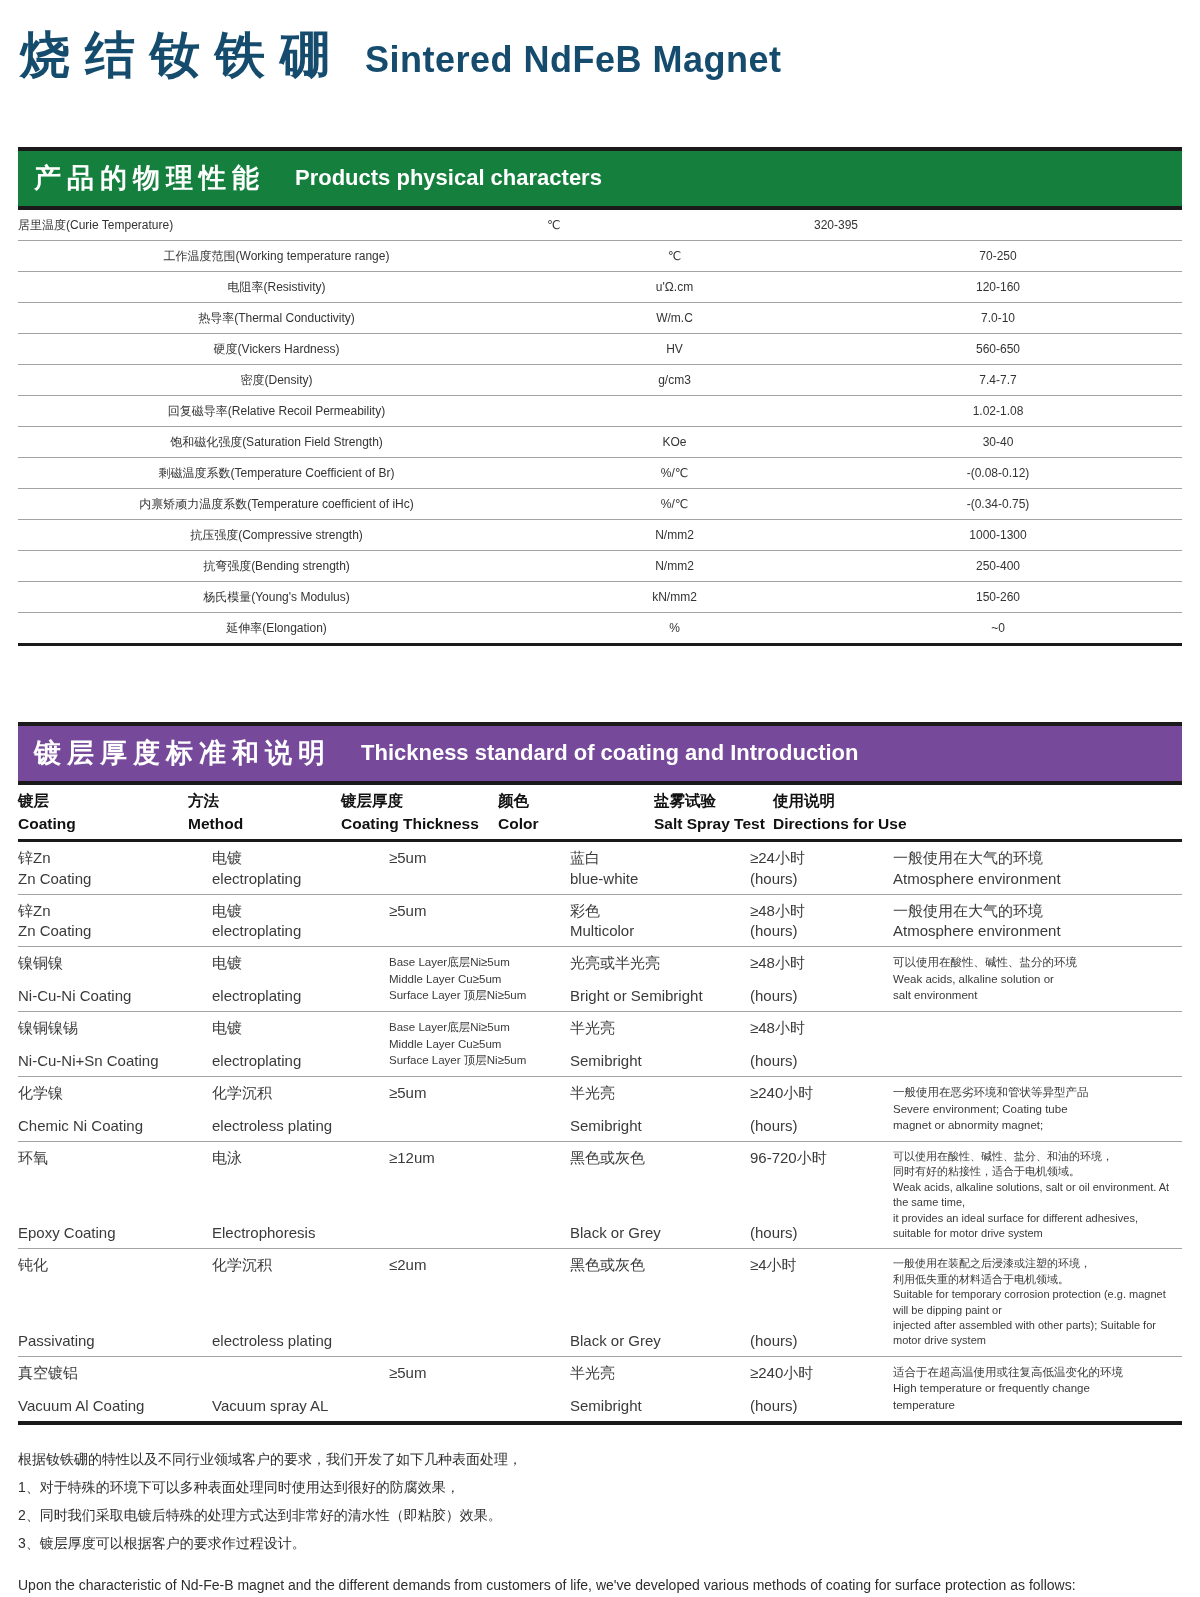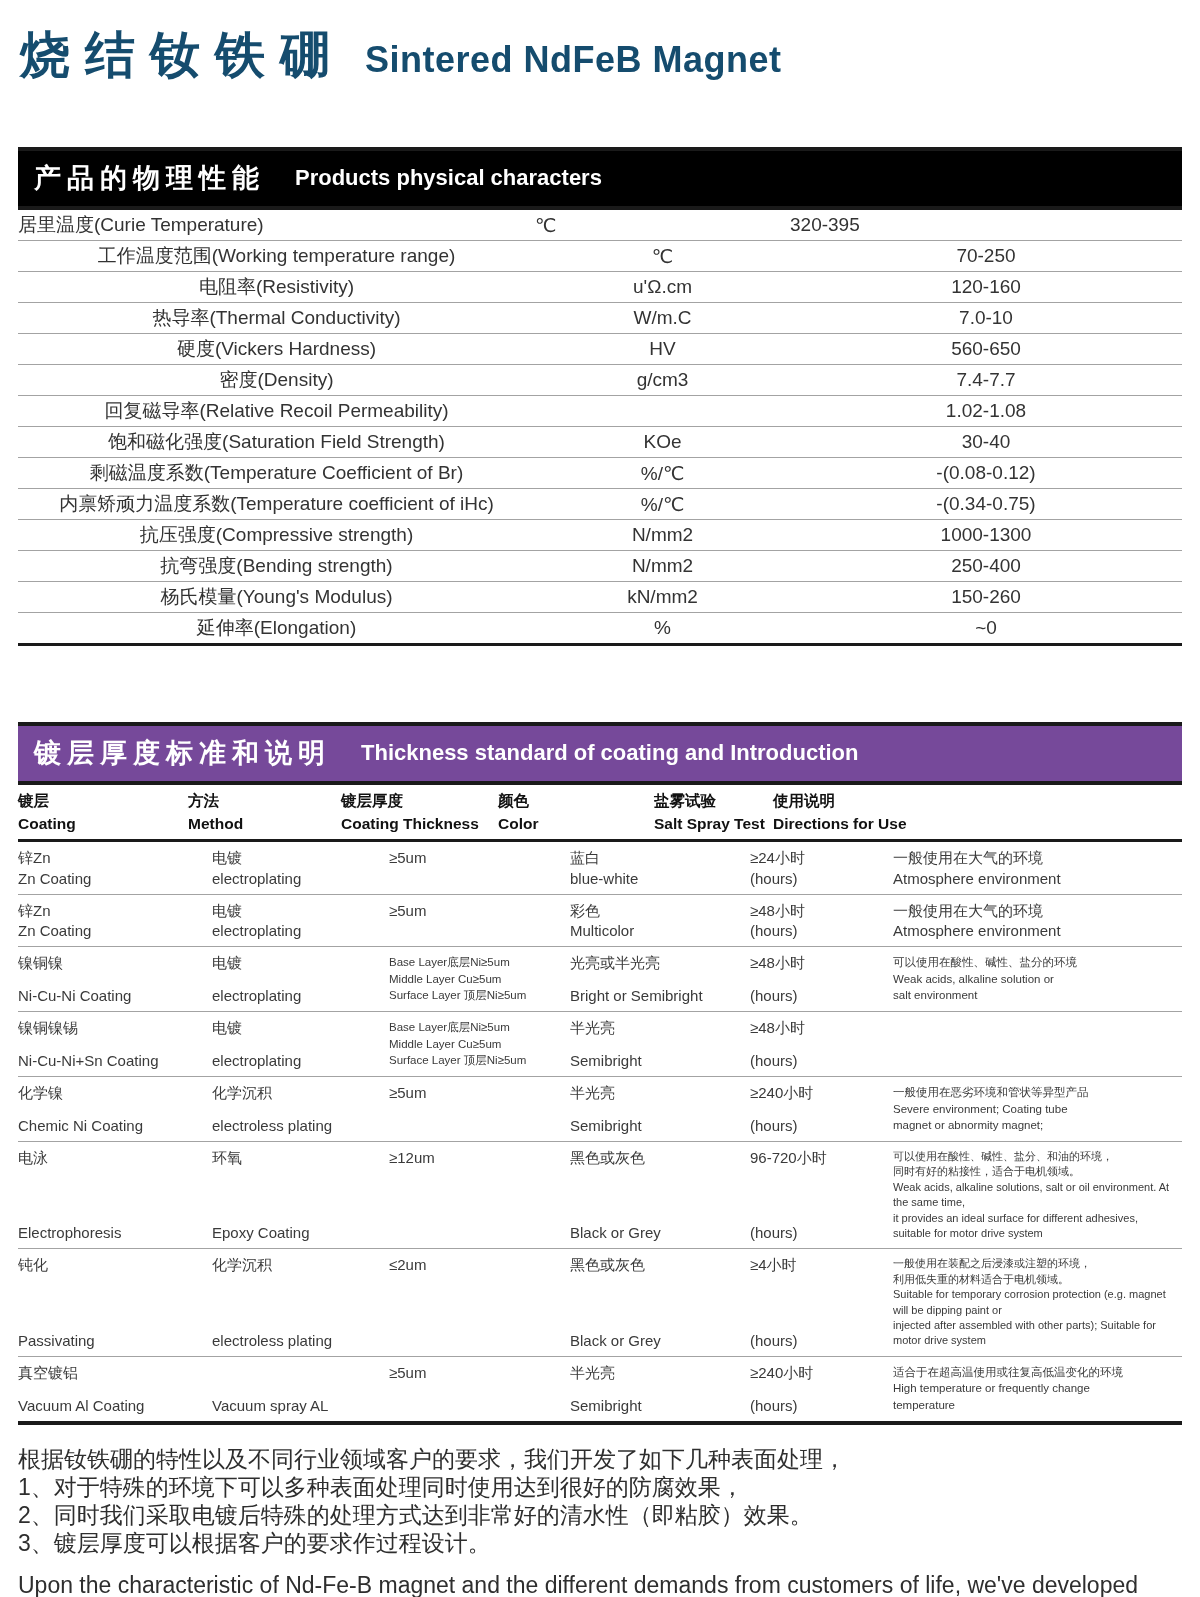--- a/index.html
+++ b/index.html
@@ -29,22 +29,22 @@
 
   
   #table1 { border-bottom:3px solid #1a1a1a; }
   .t1-header {
     display:grid; grid-template-columns:517px 255px 1fr;
     font-weight:bold; font-size:18px; color:#111;
     padding:8px 0 6px 0; border-bottom:3px solid #1a1a1a;
   }
   .t1-row {
     display:grid; grid-template-columns:517px 255px 1fr;
-    font-size:19px; color:#333;
-    height:30px; align-items:center;
+    font-size:12px; color:#333;
+    height:30px; align-items:center;gap:12px;
   }
   .t1-row + .t1-row { border-top:1px solid #a3a3a3;text-align:center; }
 
   
   #table2 { border-bottom:4px solid #1a1a1a; }
   .t2-header {
     display:grid; grid-template-columns:170px 153px 157px 156px 119px 1fr;
     border-bottom:3px solid #1a1a1a;
     padding:6px 0 6px 0;
     font-weight:bold; font-size:15.5px; color:#111;
@@ -57,38 +57,38 @@
     font-size:15px; color:#3a3a3a;gap:24px;
   }
   .t2-row + .t2-row { border-top:1px solid #a3a3a3; }
   .t2-cell { display:flex; flex-direction:column; padding-right:8px; }
   .t2-cell.spread { justify-content:space-between; }
   .t2-cell.size-small { font-size:11.5px; line-height:1.45; justify-content:flex-start; }
   .t2-cell.size-tiny  { font-size:11px; line-height:1.4;  justify-content:center; }
   .t2-cell .line { min-height:1em; }
 
   
-  .notes { font-size:23px; color:#2e2e2e; }
+  .notes { font-size:14px; color:#2e2e2e; }
   .notes p { margin:0; }
   .notes-zh { margin-top:20px; }
   .notes-zh p { line-height:28px; }
   .notes-en { margin-top:14px; }
   .notes-en p { line-height:29px; }
 </style>
 </head>
 <body>
 
 <div class="page">
 
   <div class="title-row">
     <span class="title-zh" style="color: rgb(21, 76, 110);">烧结钕铁硼</span>
     <span class="title-en" style="color: rgb(21, 76, 110);">Sintered NdFeB Magnet</span>
   </div>
 
-  <div class="banner banner1" style="background: #000000;">
+  <div class="banner banner1" style="background: #15803d;">
     <span class="banner-zh">产品的物理性能</span>
     <span class="banner-en">Products physical characters</span>
   </div>
 
   <div id="table1">
     <div>
         <div class="t1-row">
           <div class="t1-cell col-item">居里温度(Curie Temperature)</div>
           <div class="t1-cell col-unit">℃</div>
           <div class="t1-cell col-range">320-395</div>
@@ -315,27 +315,27 @@
             <div class="line">≥240小时</div>
             <div class="line">(hours)</div>
           </div>
           <div class="t2-cell col-directions size-small">
             <div class="line">一般使用在恶劣环境和管状等异型产品</div>
             <div class="line">Severe environment; Coating tube</div>
             <div class="line">magnet or abnormity magnet;</div>
           </div>
         </div>
         <div class="t2-row">
+          <div class="t2-cell col-coating size-normal spread">
+            <div class="line">环氧</div>
+            <div class="line">Epoxy Coating</div>
+          </div>
           <div class="t2-cell col-method size-normal spread">
             <div class="line">电泳</div>
             <div class="line">Electrophoresis</div>
-          </div>
-          <div class="t2-cell col-coating size-normal spread">
-            <div class="line">环氧</div>
-            <div class="line">Epoxy Coating</div>
           </div>
           <div class="t2-cell col-thickness size-normal">
             <div class="line">≥12um</div>
           </div>
           <div class="t2-cell col-color size-normal spread">
             <div class="line">黑色或灰色</div>
             <div class="line">Black or Grey</div>
           </div>
           <div class="t2-cell col-salt size-normal spread">
             <div class="line">96-720小时</div>

